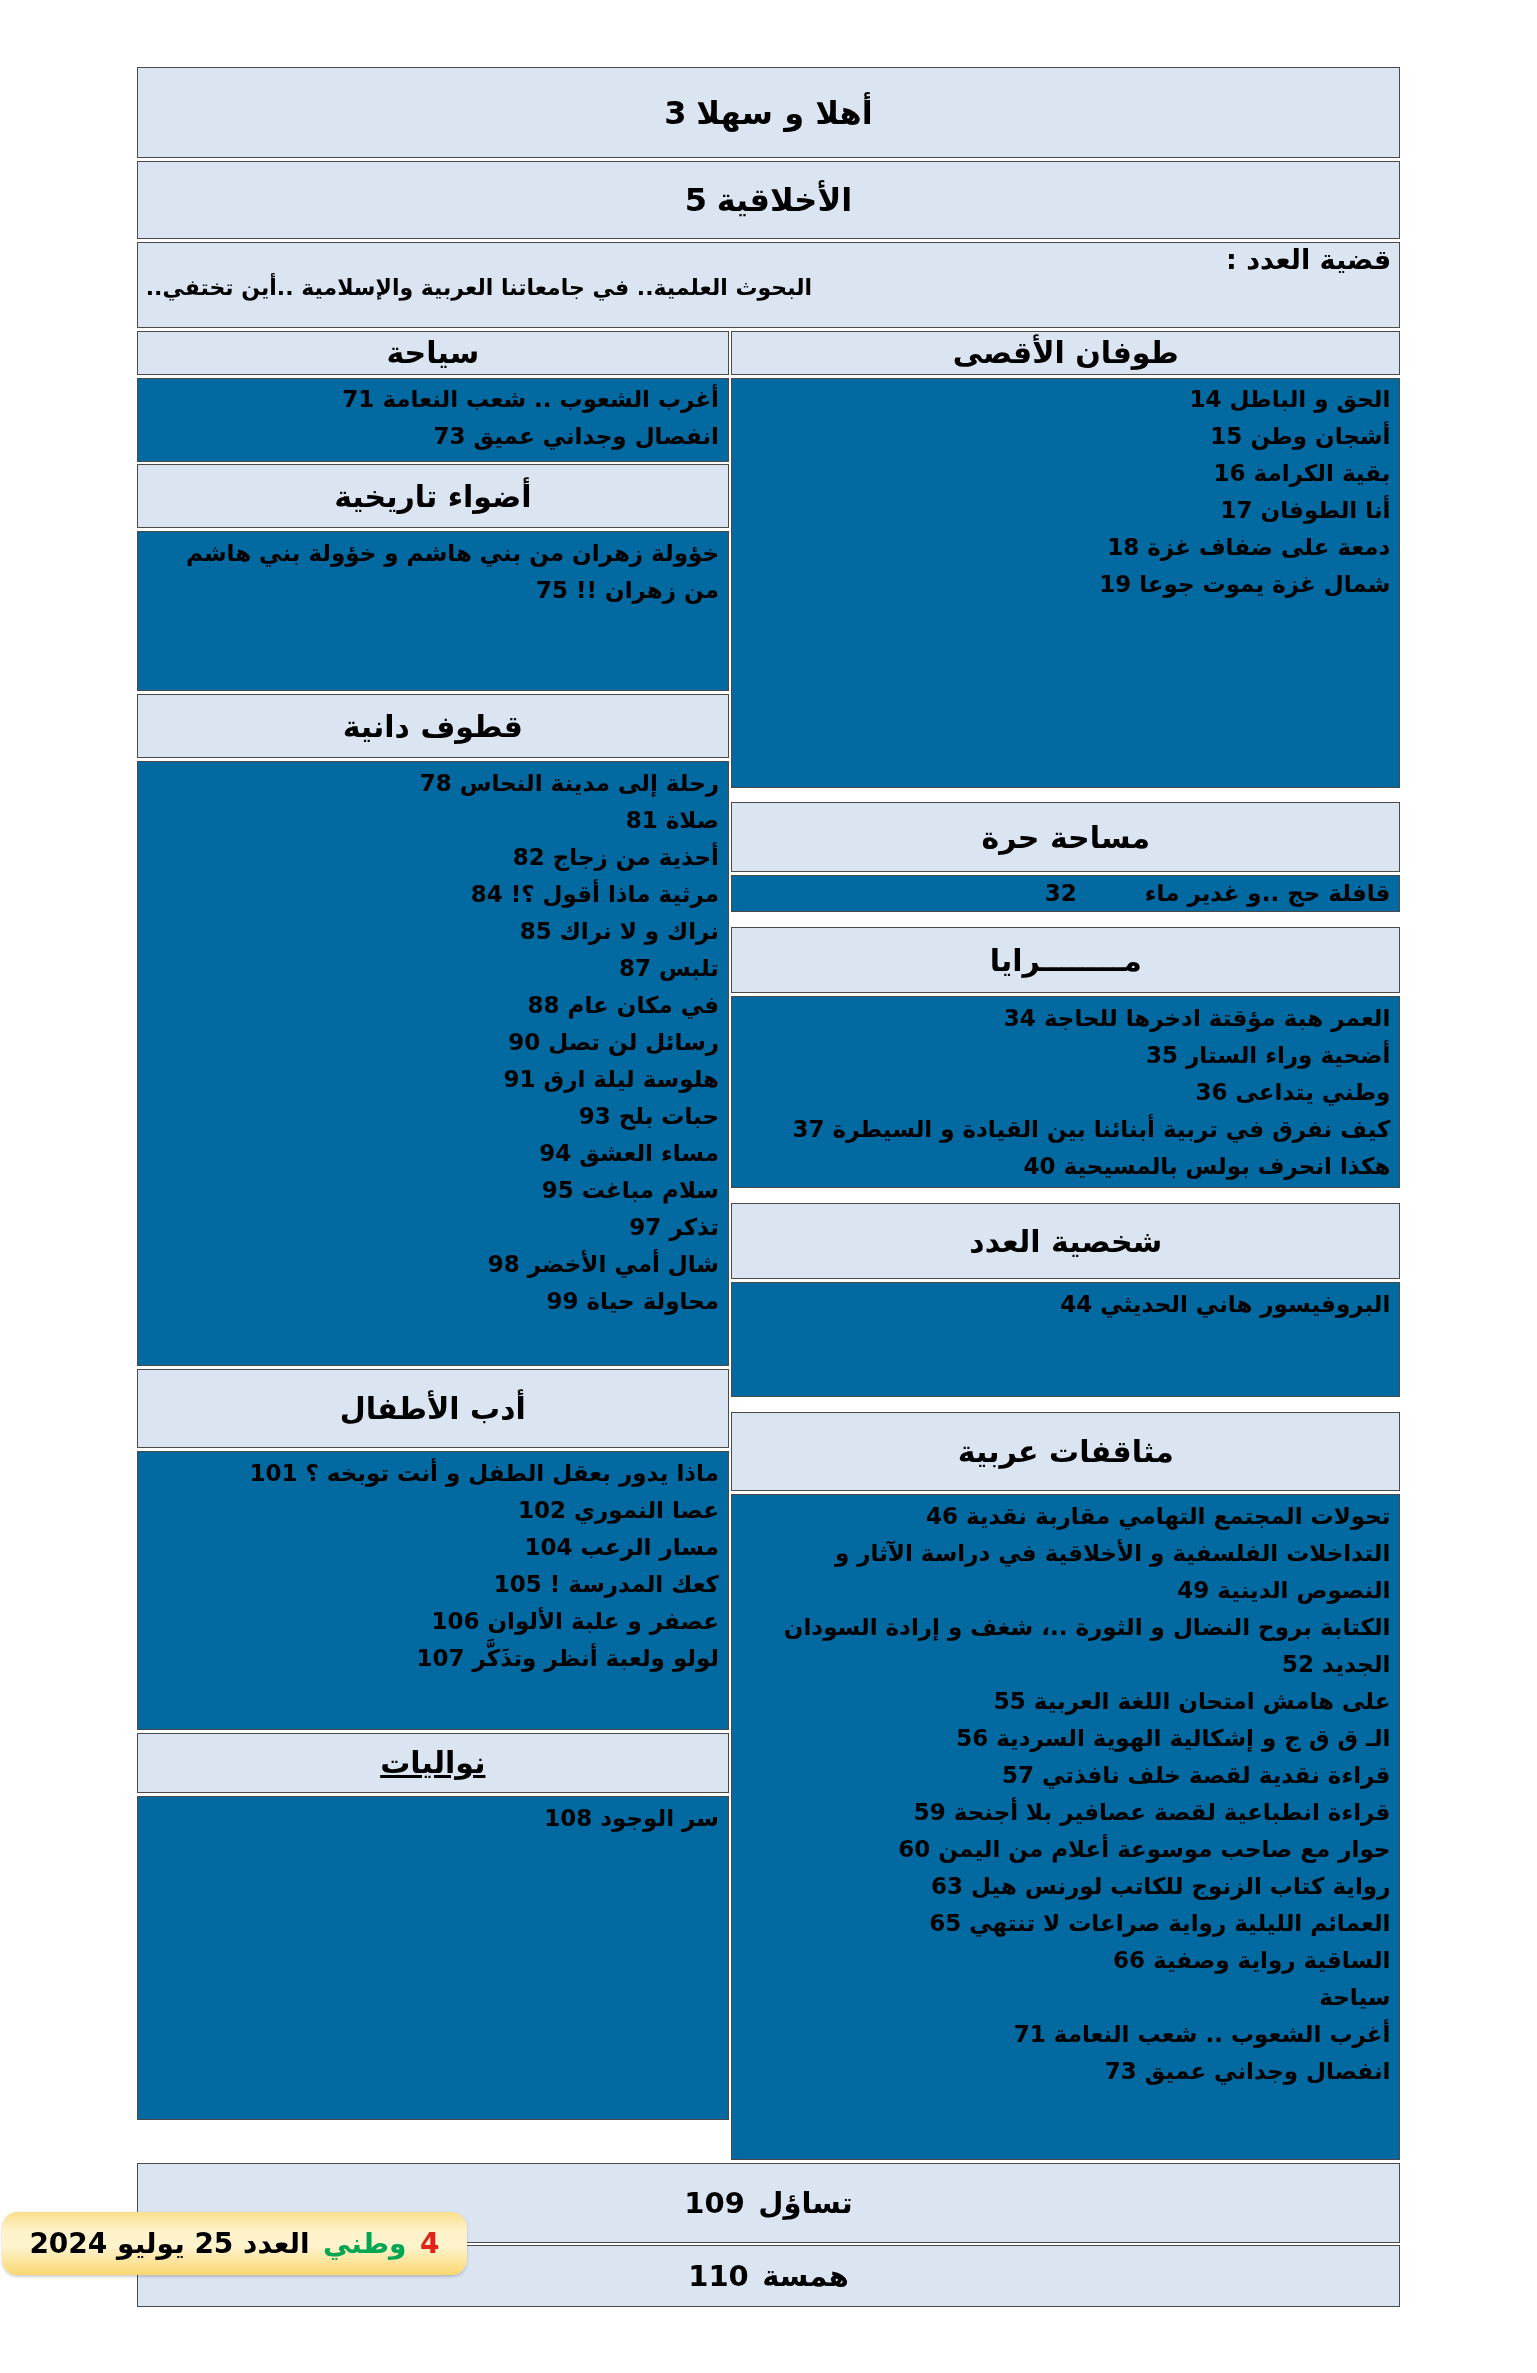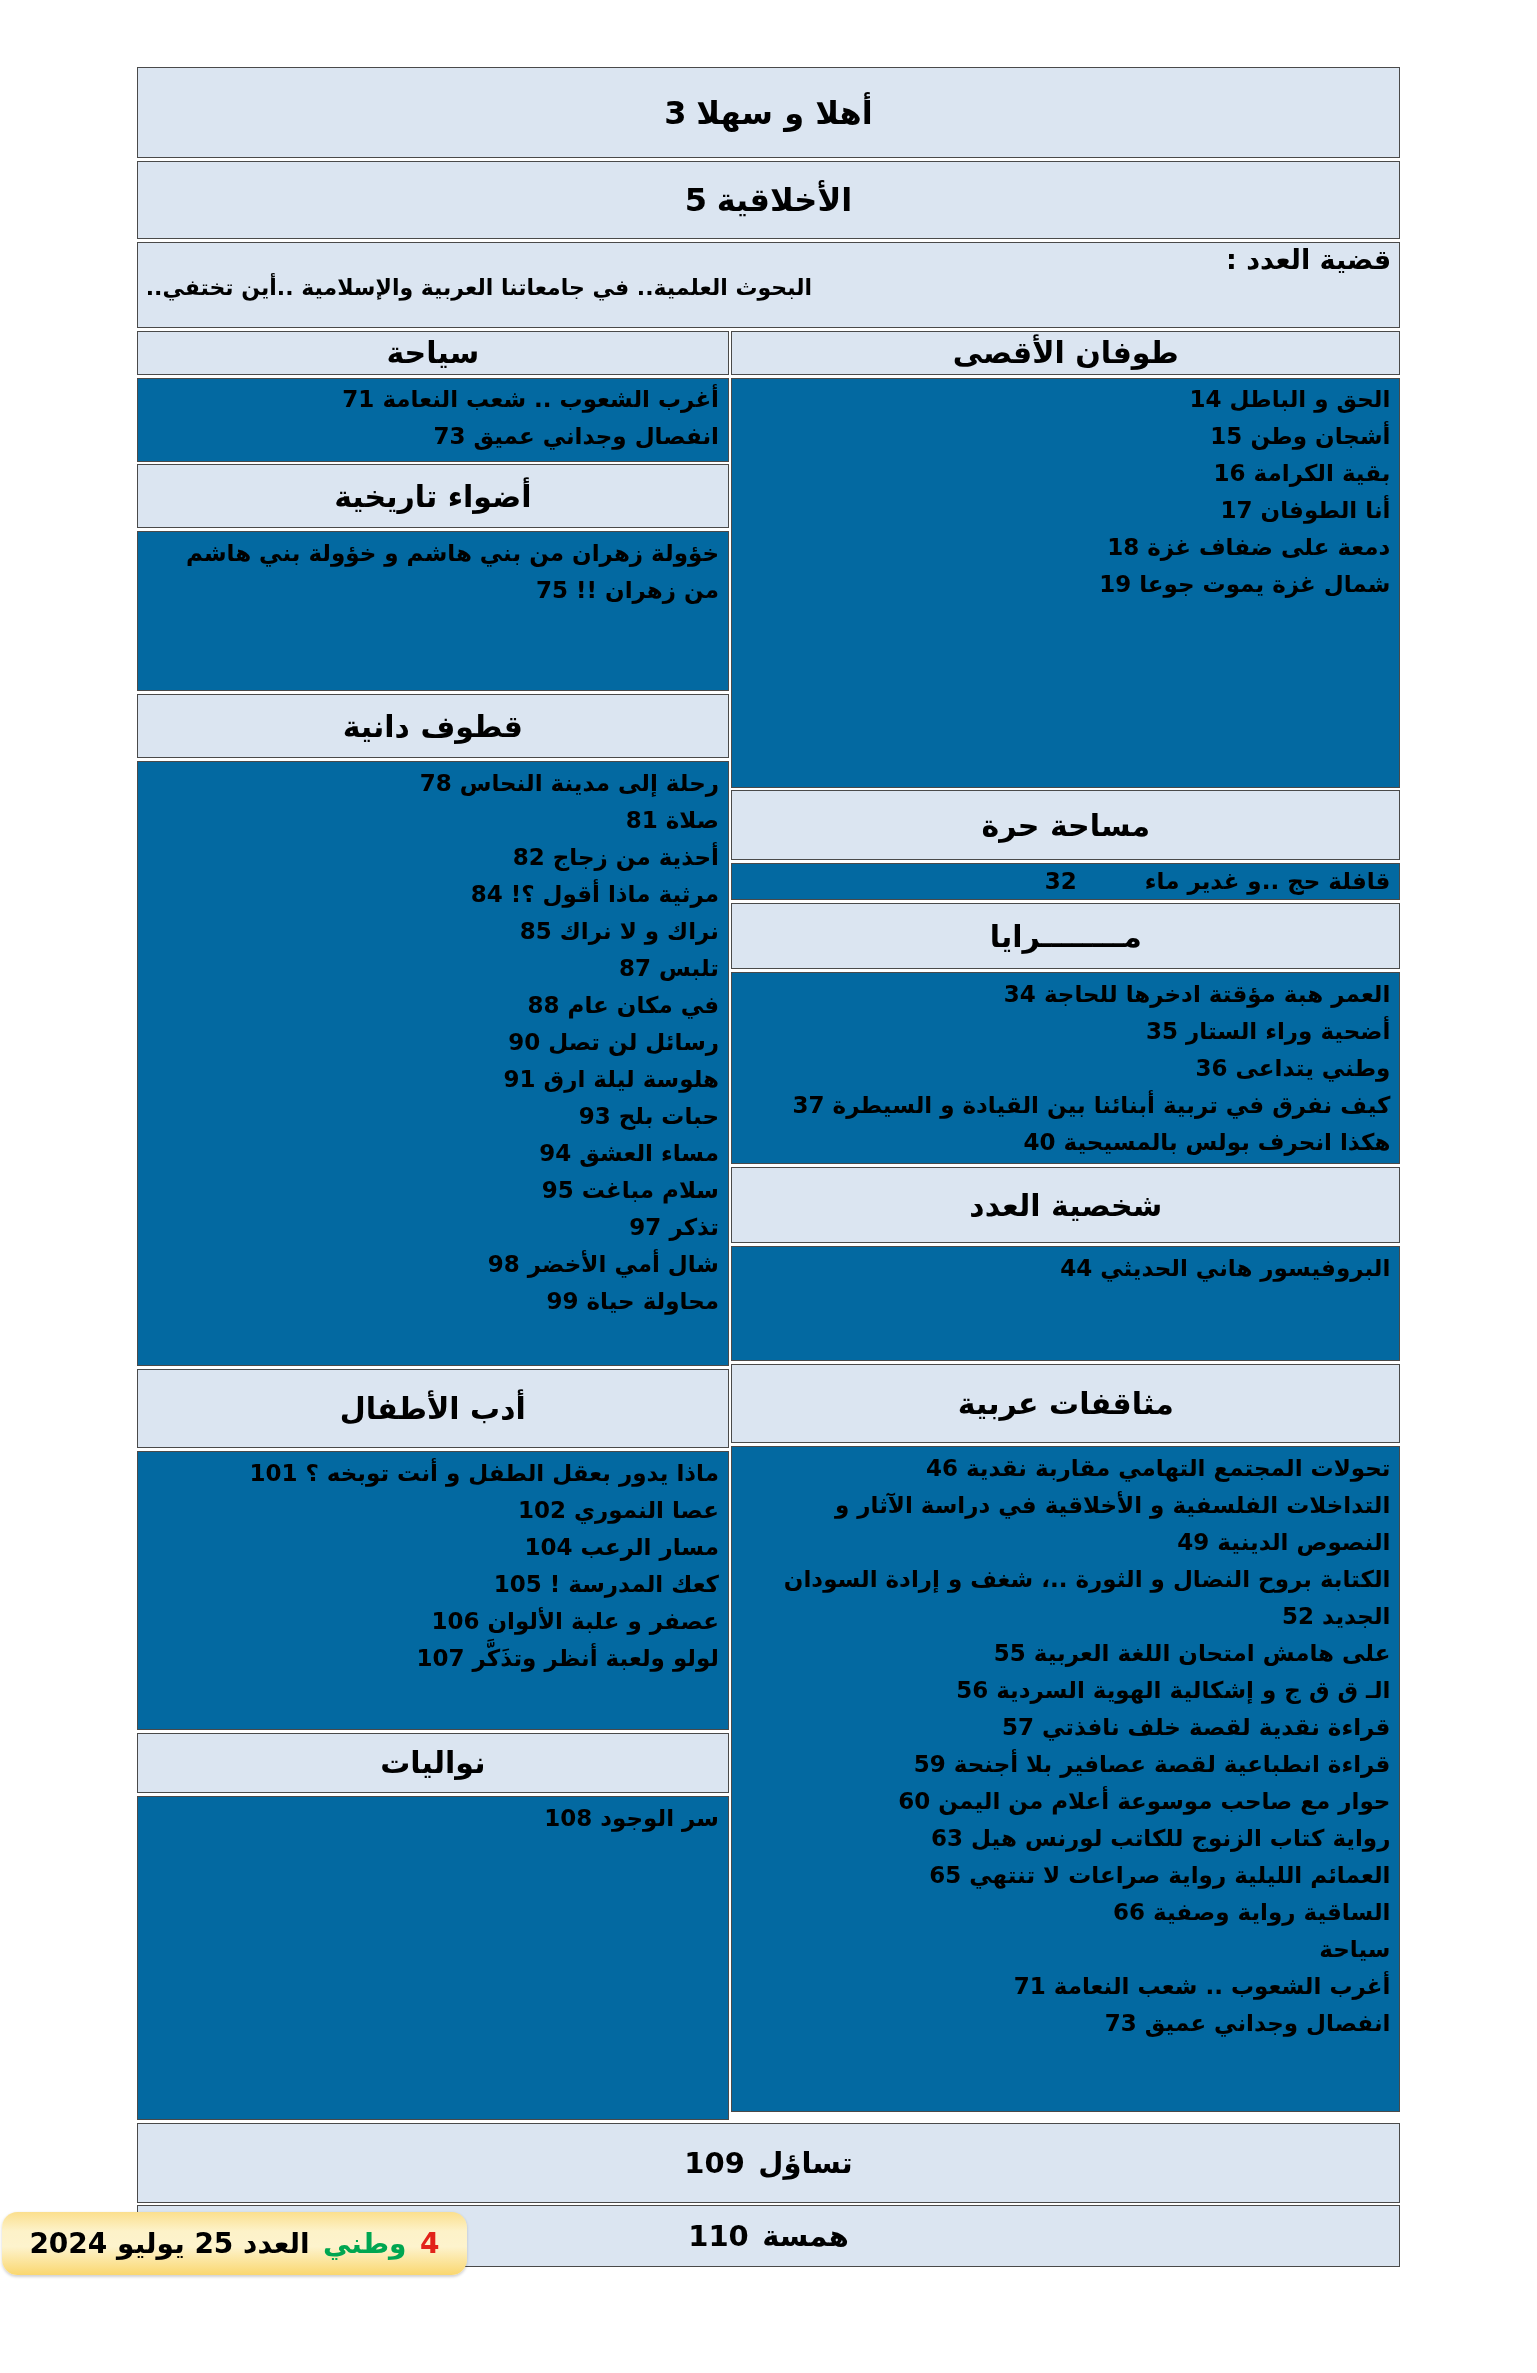--- a/index.html
+++ b/index.html
@@ -28,21 +28,21 @@
   #r-ahlan{height:91px;}
   #r-talla{height:78px;}
   #r-qadiya{height:86px;padding:1.9px 7.7px 0 7.7px;}
   .q-title{font-weight:700;font-size:27px;line-height:29px;text-align:right;}
   .q-line{font-weight:700;font-size:22px;line-height:27px;text-align:left;}
   .q-line.q1{padding-left:0;padding-right:37px;}
   .q-line.q2{padding-right:117px;}
   .q-pg{margin-inline-start:48px;}
   .cols{display:flex;gap:2.9px;align-items:flex-start;}
   .col{display:flex;flex-direction:column;}
-  .col-right{width:704px;}
+  .col-right{width:704px;gap:12px;}
   .col-left{width:623px;}
   .sec-head{
     display:flex;align-items:center;justify-content:center;
     font-weight:700;font-size:30px;
   }
   .sec-items{padding:2.9px 8.6px 0 5.8px;}
   .item{font-size:23px;font-weight:700;line-height:37px;text-align:right;white-space:normal;}
   .pg{}
   .pg.gap{margin-inline-start:60px;}
   
@@ -58,21 +58,21 @@
   #sec-muthaqafat .sec-head{height:79px;}
   #sec-muthaqafat .sec-items{height:666px;}
   #sec-siyaha .sec-head{height:44px;}
   #sec-siyaha .sec-items{height:84px;}
   #sec-adwaa .sec-head{height:64px;}
   #sec-adwaa .sec-items{height:160px;}
   #sec-qutuf .sec-head{height:64px;}
   #sec-qutuf .sec-items{height:605px;}
   #sec-adab .sec-head{height:79px;}
   #sec-adab .sec-items{height:279px;}
-  #sec-nawaliyat .sec-head{height:60px;}
+  #sec-nawaliyat .sec-head{height:60px;text-decoration:underline;}
   #sec-nawaliyat .sec-items{height:324px;}
   .row-bottom{
     display:flex;align-items:center;justify-content:center;
     font-weight:700;font-size:29px;gap:13.4px;
   }
   #r-tasaul{height:80px;}
   #r-hamsa{height:62px;}
   .badge{
     position:absolute;left:1.9px;top:2212px;width:465px;height:63px;
     border-radius:15.4px;

